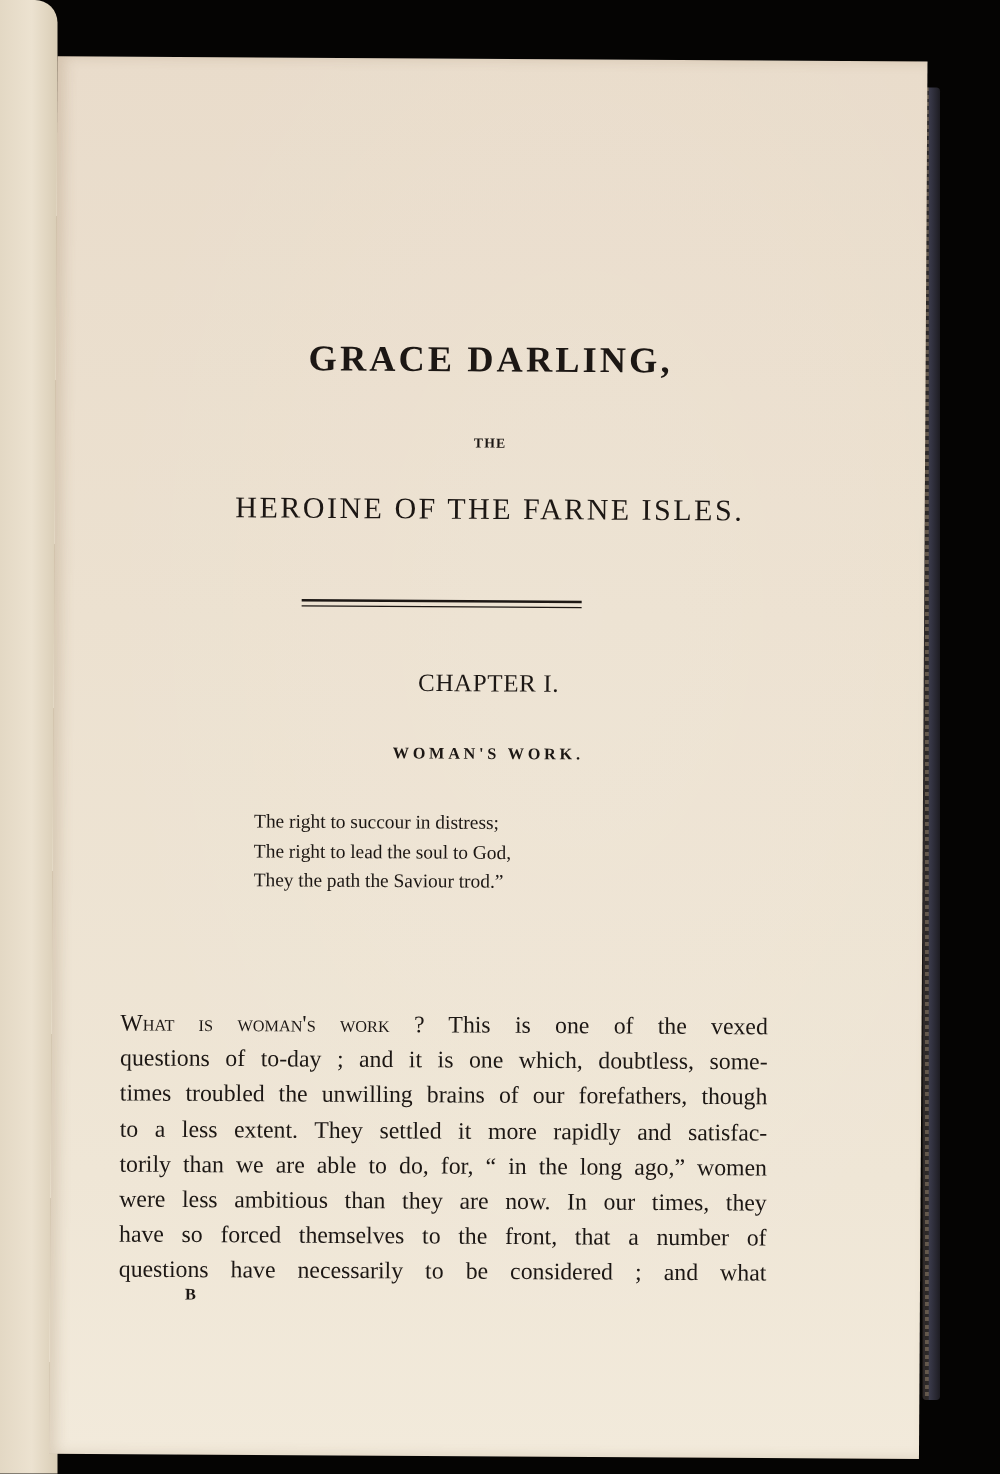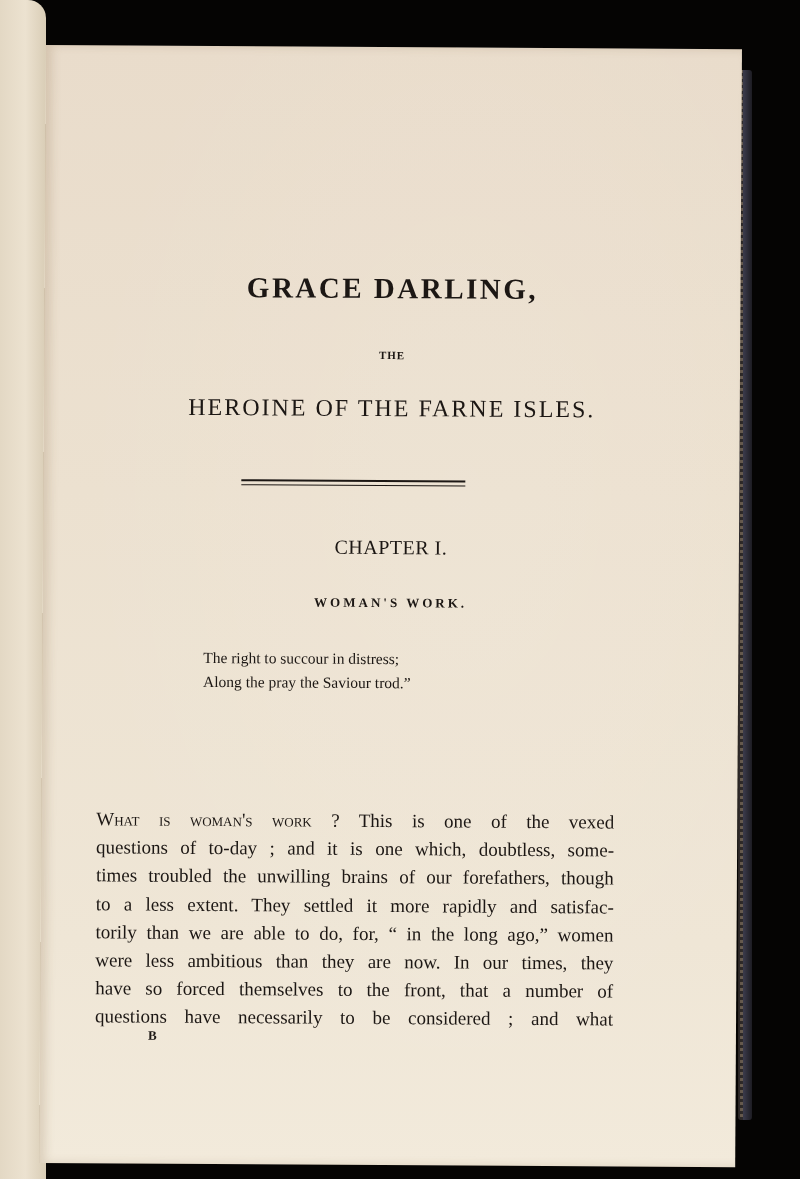--- a/index.html
+++ b/index.html
@@ -81,21 +81,22 @@
   <div class="title t1">GRACE DARLING,</div>
   <div class="title t2">THE</div>
   <div class="title t3">HEROINE OF THE FARNE ISLES.</div>
   <div class="rule"></div>
 
   <div class="chapter">CHAPTER I.</div>
   <div class="subhead">WOMAN'S WORK.</div>
 
   <div class="poem">
     <div class="indent">The right to succour in distress;</div>
-    <div class="indent">Along the pray the Saviour trod.”</div>
+    <div class="indent">The right to lead the soul to God,</div>
+    <div class="indent">They the path the Saviour trod.”</div>
   </div>
 
   <div class="body">
     <span class="line"><span class="sc">What is woman's work ?</span><span>  This is one of the vexed</span></span>
     <span class="line">questions of to-day ; and it is one which, doubtless, some-</span>
     <span class="line">times troubled the unwilling brains of our forefathers, though</span>
     <span class="line">to a less extent.  They settled it more rapidly and satisfac-</span>
     <span class="line">torily than we are able to do, for, “ in the long ago,” women</span>
     <span class="line">were less ambitious than they are now.  In our times, they</span>
     <span class="line">have so forced themselves to the front, that a number of</span>

